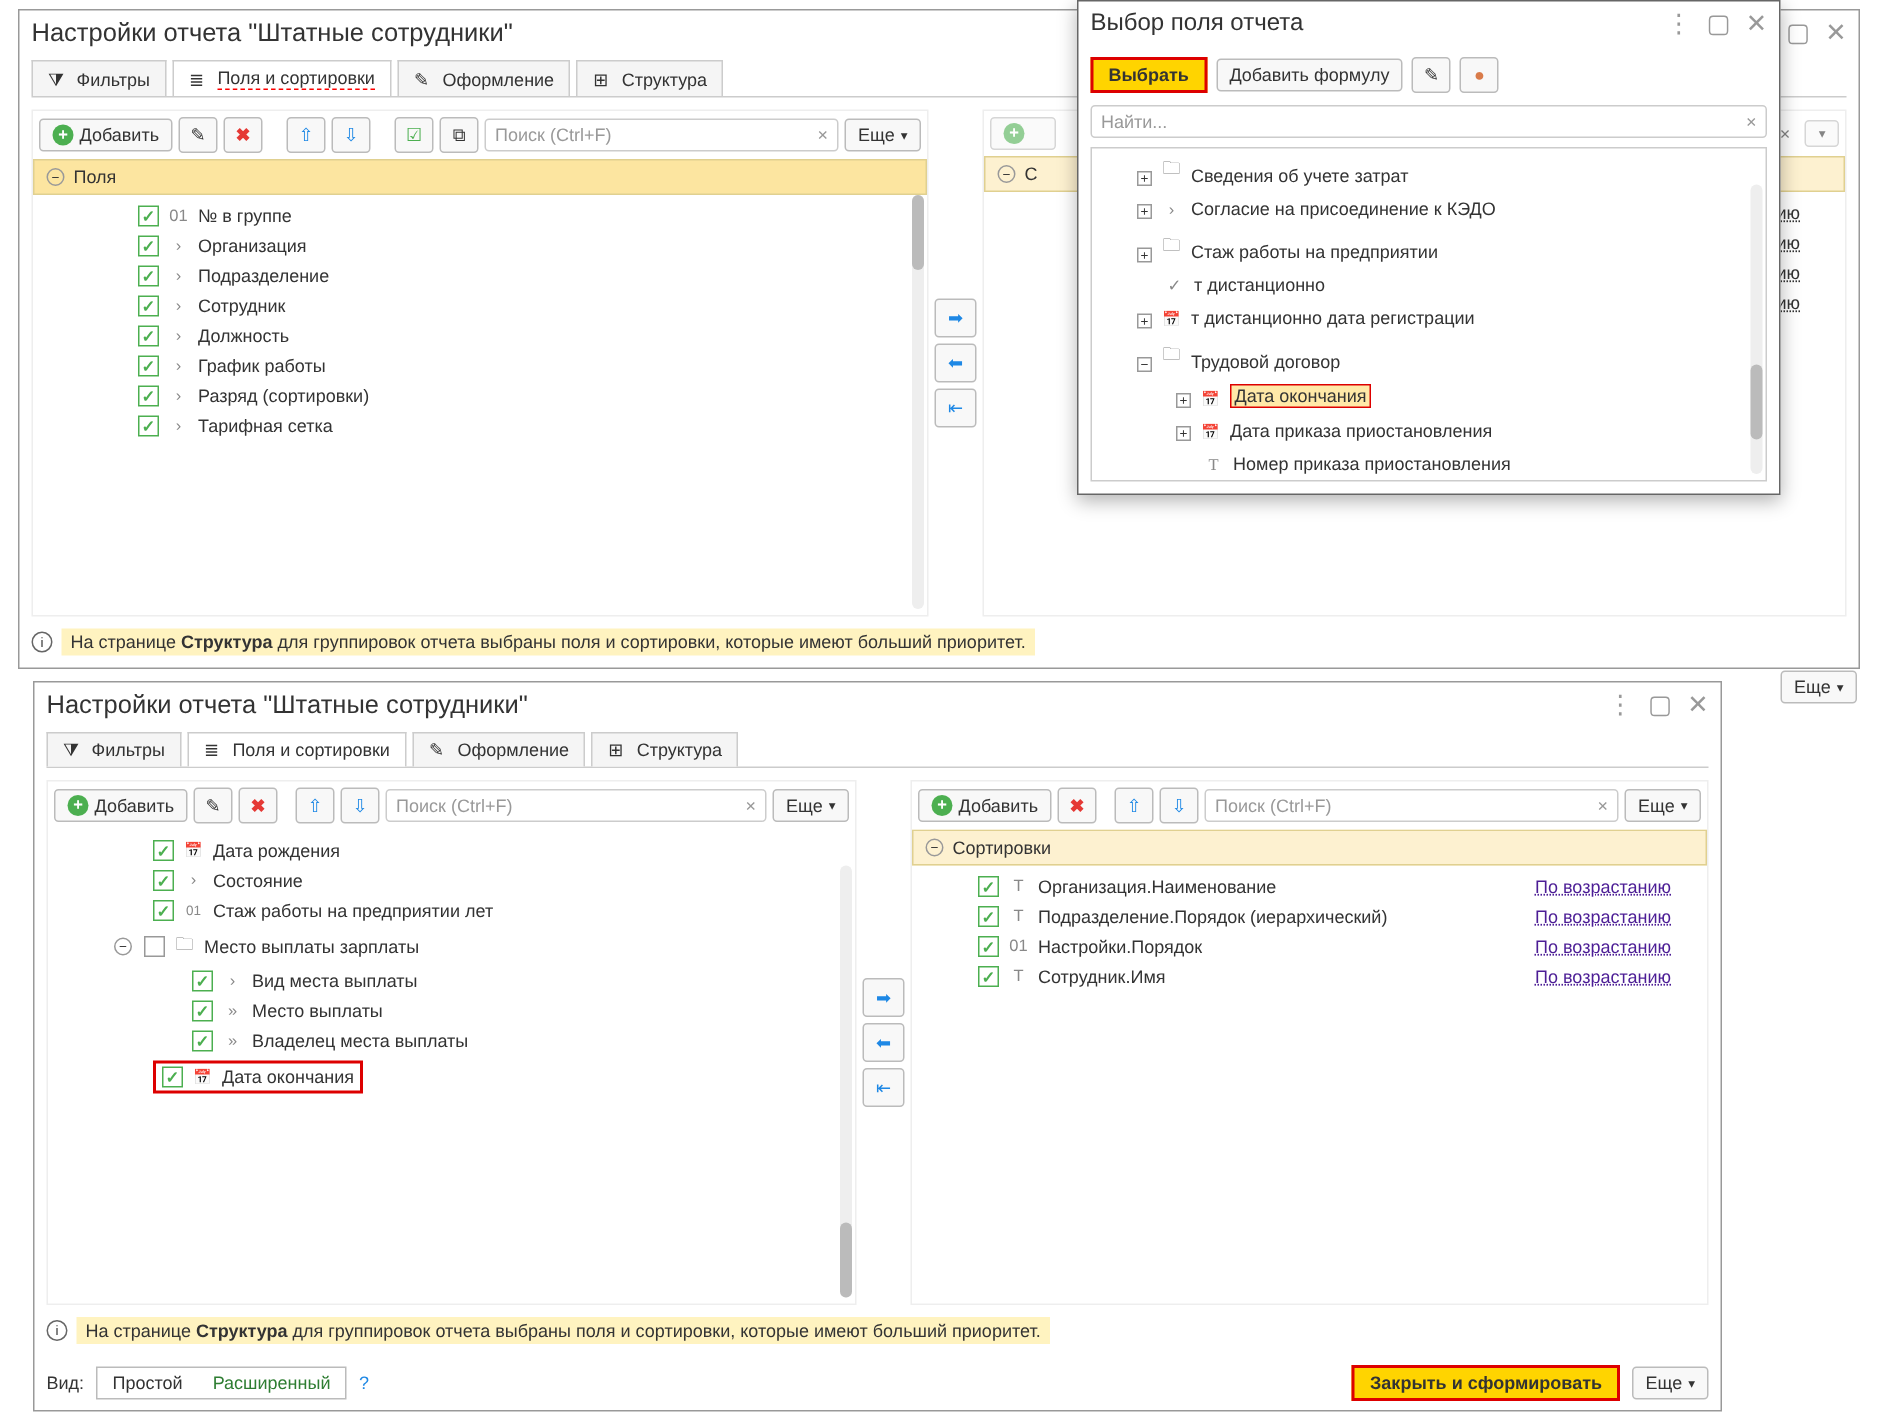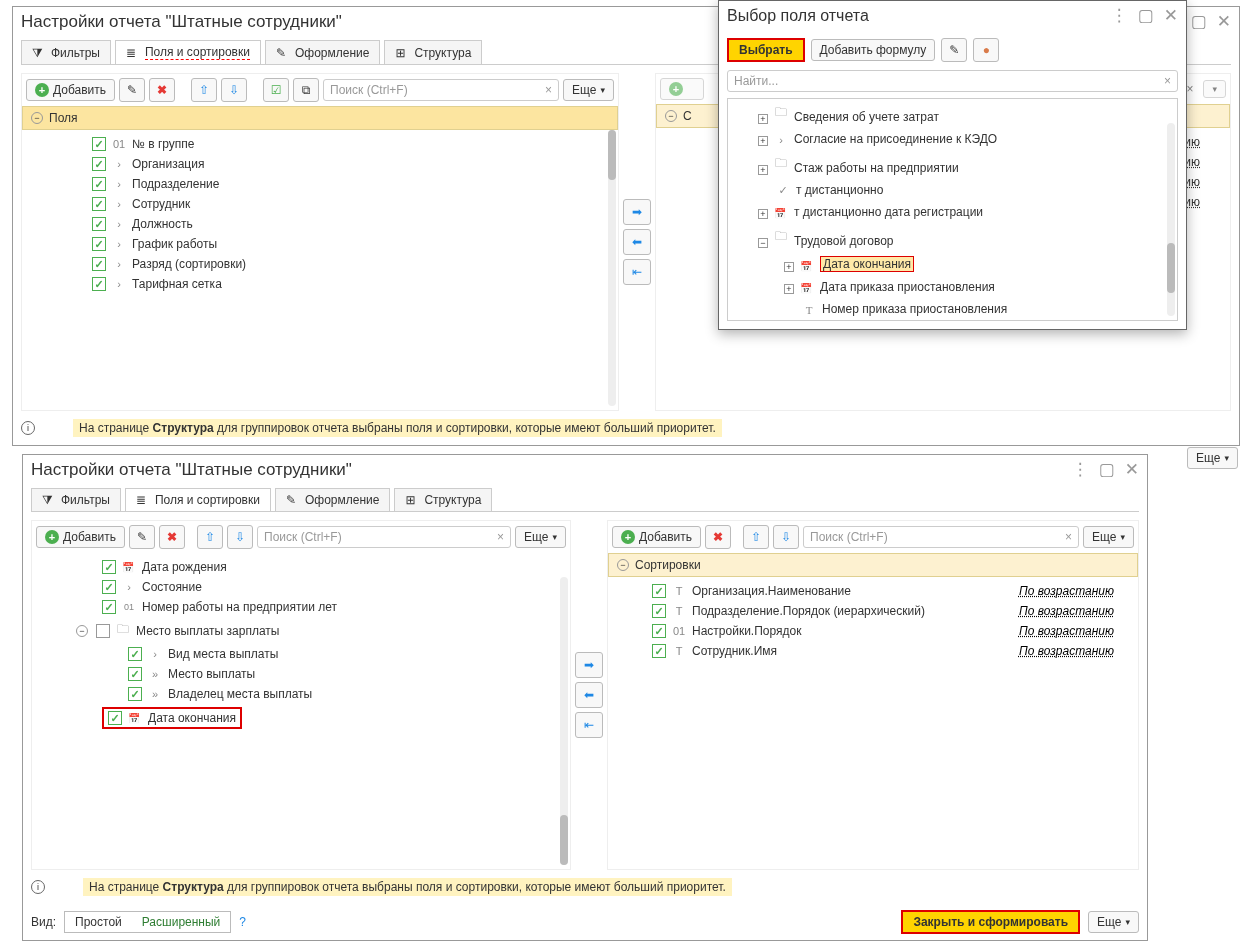--- a/index.html
+++ b/index.html
@@ -41,28 +41,28 @@
 .row.indent0 { padding-left: 44px; }
 .row.indent2 { padding-left: 96px; }
 .chk { width: 14px; height: 14px; border: 1px solid #4caf50; display: inline-flex; align-items: center; justify-content: center; color: #4caf50; font-weight: bold; font-size: 11px; }
 .chk::before { content: "✓"; }
 .chk.empty { border-color: #999; color: transparent; }
 .ic { width: 14px; display: inline-flex; justify-content: center; color: #888; font-size: 11px; }
 .hl-red { border: 2px solid #d00; padding: 0 2px; }
 .hl-yellow-btn { background: #ffd400; border: 2px solid #d00; padding: 3px 10px; font-weight: bold; cursor: pointer; }
 .info-bar { margin: 0 8px 8px 8px; display: flex; align-items: center; gap: 6px; }
 .info-bar .ic-info { width: 14px; height: 14px; border: 1px solid #666; border-radius: 50%; display: inline-flex; align-items: center; justify-content: center; font-size: 9px; }
-.info-text { background: #fff3c0; padding: 2px 6px; margin-left: 32px; }
+.info-text { background: #fff3c0; padding: 2px 6px; }
 .info-text b { font-weight: bold; }
 .scrollbar-v { position: absolute; right: 2px; top: 24px; bottom: 4px; width: 8px; background: #eee; border-radius: 4px; }
 .thumb { width: 100%; height: 50px; background: #bbb; border-radius: 4px; position: absolute; top: 0; }
 .mid-arrows { display: flex; flex-direction: column; gap: 4px; justify-content: center; }
 .mid-arrows .btn { width: 28px; height: 26px; justify-content: center; padding: 0; }
 .sort-row { display: flex; align-items: center; gap: 6px; padding: 3px 4px; }
-.sort-row .link { margin-left: auto; color: #000000; text-decoration: underline dotted; cursor: pointer; font-style: italic; }
+.sort-row .link { margin-left: auto; color: #4c1d95; text-decoration: underline dotted; cursor: pointer; }
 .bottom-bar { display: flex; align-items: center; padding: 6px 8px; gap: 8px; }
 .mode-group { display: inline-flex; border: 1px solid #bbb; }
 .mode-group span { padding: 3px 10px; cursor: pointer; }
 .mode-group .active { color: #2e7d32; }
 .q-mark { color: #1e88e5; cursor: pointer; }
 .collapse-circle { width: 12px; height: 12px; border: 1px solid #999; border-radius: 50%; display: inline-flex; align-items: center; justify-content: center; font-size: 9px; }
 .collapse-circle::before { content: "−"; }
 .plus-sq { width: 10px; height: 10px; border: 1px solid #999; display: inline-flex; align-items: center; justify-content: center; font-size: 9px; line-height: 1; }
 .plus-sq::before { content: "+"; }
 .plus-sq.minus::before { content: "−"; }
@@ -361,21 +361,21 @@
               <span>Дата рождения</span>
             </div>
             <div class="row indent1">
               <span class="chk"></span>
               <span class="ic arrow-ic"></span>
               <span>Состояние</span>
             </div>
             <div class="row indent1">
               <span class="chk"></span>
               <span class="ic num-ic"></span>
-              <span>Номер работы на предприятии лет</span>
+              <span>Стаж работы на предприятии лет</span>
             </div>
             <div class="row indent0">
               <span class="collapse-circle" style="margin-right:2px"></span>
               <span class="chk empty"></span>
               <span class="ic folder-ic"></span>
               <span>Место выплаты зарплаты</span>
             </div>
             <div class="row indent2">
               <span class="chk"></span>
               <span class="ic arrow-ic"></span>

